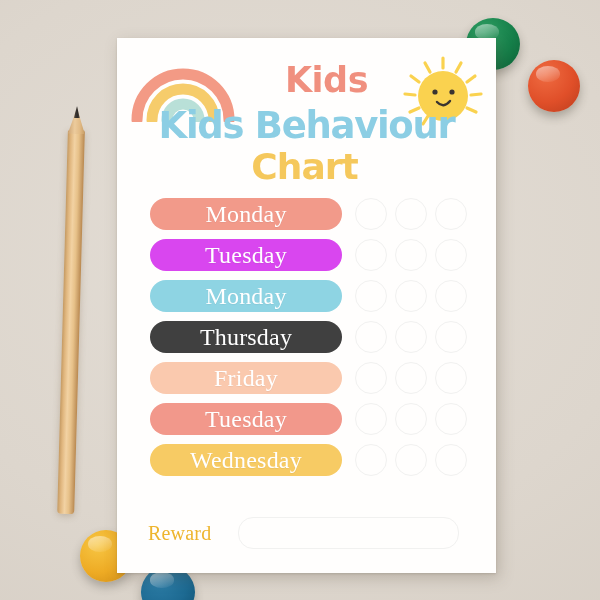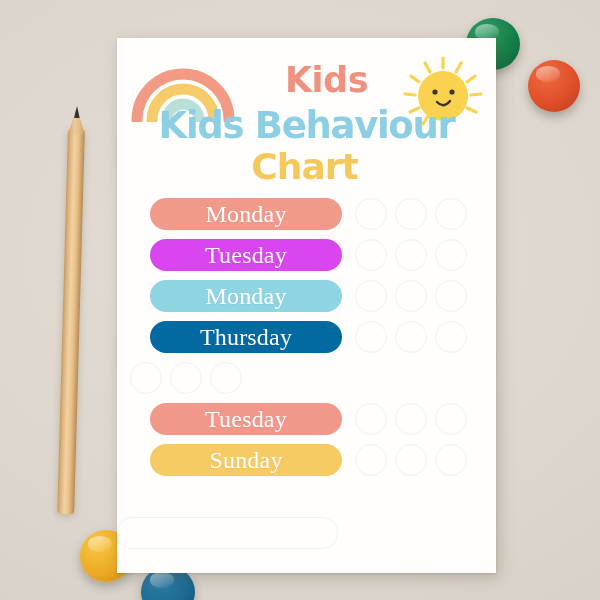--- a/index.html
+++ b/index.html
@@ -201,54 +201,56 @@
       <div class="row">
         <div class="pill" style="background: rgb(142, 212, 227);">Monday</div>
         <div class="checks">
           <div class="check"></div>
           <div class="check"></div>
           <div class="check"></div>
         </div>
       </div>
 
       <div class="row">
-        <div class="pill" style="background: #0369a1;">Thursday</div>
-        <div class="checks">
-          <div class="check"></div>
-          <div class="check"></div>
-          <div class="check"></div>
-        </div>
-      </div>
-
-      <div class="row">
+        <div class="pill" style="background: #404040;">Thursday</div>
+        <div class="checks">
+          <div class="check"></div>
+          <div class="check"></div>
+          <div class="check"></div>
+        </div>
+      </div>
+
+      <div class="row">
+        <div class="pill" style="background: rgb(250, 201, 174);">Friday</div>
         <div class="checks">
           <div class="check"></div>
           <div class="check"></div>
           <div class="check"></div>
         </div>
       </div>
 
       <div class="row">
         <div class="pill" style="background: rgb(242, 152, 139);">Tuesday</div>
         <div class="checks">
           <div class="check"></div>
           <div class="check"></div>
           <div class="check"></div>
         </div>
       </div>
 
       <div class="row">
-        <div class="pill" style="background: rgb(247, 203, 100);">Sunday</div>
+        <div class="pill" style="background: rgb(247, 203, 100);">Wednesday</div>
         <div class="checks">
           <div class="check"></div>
           <div class="check"></div>
           <div class="check"></div>
         </div>
       </div>
 
     </div>
 
     <div class="reward">
+      <div class="reward-label">Reward</div>
       <div class="reward-box" placeholder=""></div>
     </div>
 
   </div>
 </div>
 
 </body></html>

